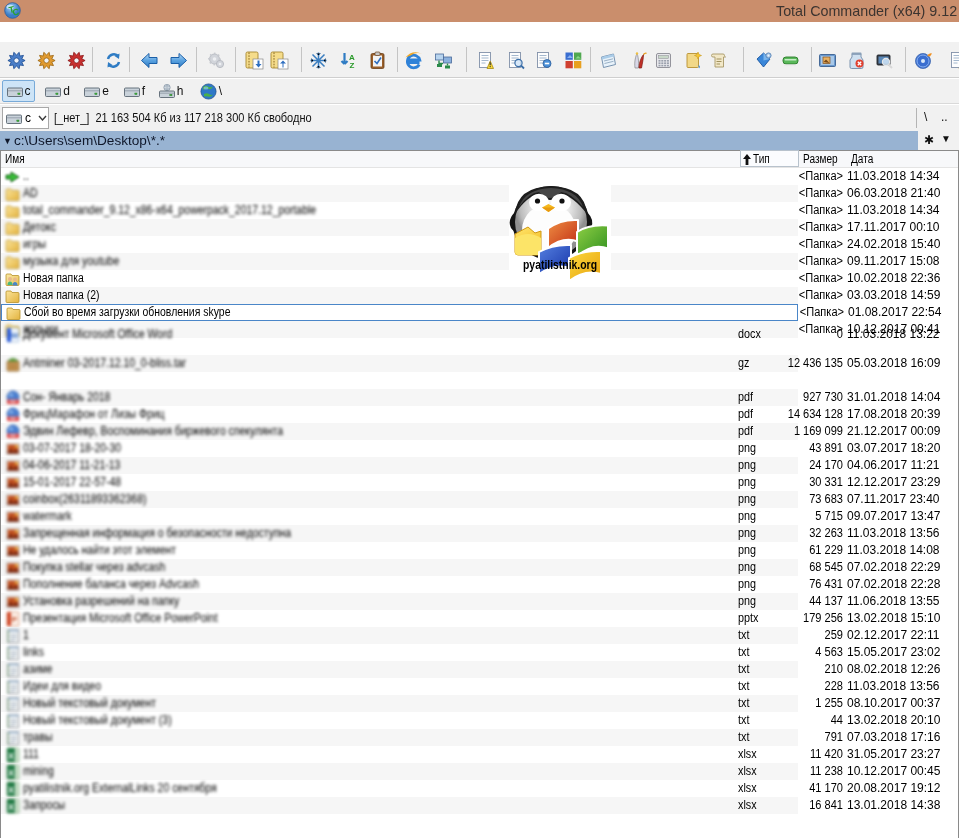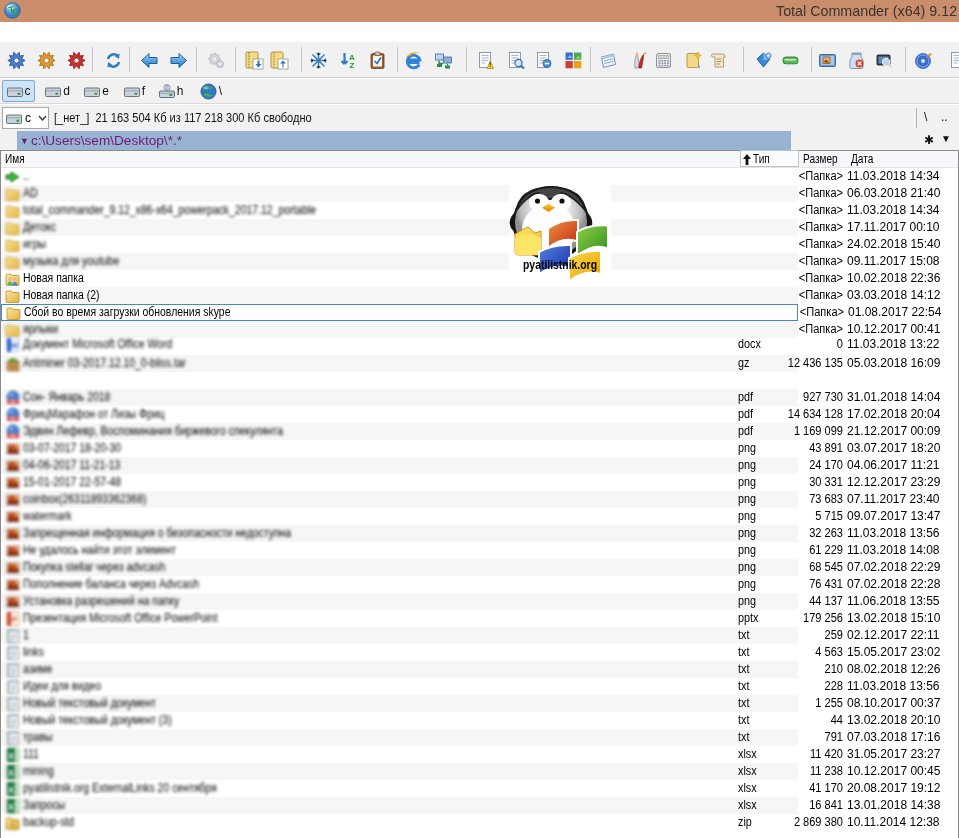--- a/index.html
+++ b/index.html
@@ -17,21 +17,21 @@
 .db{position:absolute;top:1px;height:22px;display:flex;align-items:center;justify-content:center;gap:2px;font-size:12px;color:#111}
 .db b{font-weight:normal}
 .db.sel{background:#cde4f7;border:1px solid #78aad8;border-radius:2px}
 #crow{position:absolute;left:0;top:105px;width:959px;height:26px;background:#f1f1f1}
 #combo{position:absolute;left:2px;top:2px;width:47px;height:22px;background:#fff;border:1px solid #a8a8a8;display:flex;align-items:center;padding-left:3px;gap:3px;font-size:12px}
 #combo .chv{margin-left:4px}
 #free{position:absolute;left:54px;top:6px;font-size:12px;color:#111;white-space:nowrap;transform:scaleX(.92);transform-origin:0 0}
 #crow .vs{position:absolute;left:916px;top:3px;width:1px;height:20px;background:#b4b4b4}
 #crow .bs{position:absolute;top:5px;font-size:12px;color:#111}
 #prow{position:absolute;left:0;top:131px;width:959px;height:19px;background:#f1f1f1}
-#pbar{position:absolute;left:17px;top:0;width:774px;height:19px;background:#98b3d2;color:#701a75;font-size:13.6px;line-height:19px;white-space:nowrap}
+#pbar{position:absolute;left:0;top:0;width:918px;height:19px;background:#98b3d2;color:#0f172a;font-size:13.6px;line-height:19px;white-space:nowrap}
 #pbar .tri{display:inline-block;margin:0 2px 0 3px;font-size:9px;vertical-align:1px}
 #prow .bs{position:absolute;top:2px;font-size:12px;color:#111}
 #panel{position:absolute;left:0;top:150px;width:959px;height:688px;background:#fff;border-left:1px solid #8a8a8a;border-top:1px solid #8a8a8a;border-right:1px solid #8a8a8a}
 #hdr{position:absolute;left:0;top:0;width:957px;height:17px;background:#f7f8fa;border-bottom:1px solid #e4e4e4;font-size:12px;color:#000}
 #hdr .h{position:absolute;top:1px;transform:scaleX(.84);transform-origin:0 0}
 #hdr .box{position:absolute;left:739px;top:-1px;width:59px;height:17px;background:#fbfcfe;border:1px solid #b8c2cc}
 #list{position:absolute;left:0;top:17px;width:957px;height:670px;font-size:12px;color:#000}
 .r{position:absolute;left:0;width:797px;height:17px;line-height:17px;white-space:nowrap}
 .r.alt{background:#f6f6f6}
 .r.sel{border:1px solid #4a86c8;line-height:15px}
@@ -481,21 +481,21 @@
                   <stop offset="0" stop-color="#fbe49a"></stop>
                   <stop offset="1" stop-color="#e3b33f"></stop>
                 </linearGradient>
               </defs>
               <path d="M1 4 L1 13.5 Q1 14.5 2 14.5 L13 14.5 Q14 14.5 14 13.5 L14 5.5 Q14 4.5 13 4.5 L7 4.5 L6 3 L2 3 Q1 3 1 4 Z" fill="url(#gf)" stroke="#b8922a" stroke-width="0.8"></path>
             </svg>
             <span class="t">Новая папка (2)</span>
           </span>
           <span class="c1"></span>
           <span class="c2">&lt;Папка&gt;</span>
-          <span class="c3">03.03.2018 14:12</span>
+          <span class="c3">03.03.2018 14:59</span>
         </div>
         <div class="r sel" style="top:136px">
           <span class="n">
             <svg class="fi" width="16" height="16" viewBox="0 0 16 16">
               <defs>
                 <linearGradient id="gf" x1="0" y1="0" x2="1" y2="1">
                   <stop offset="0" stop-color="#fbe49a"></stop>
                   <stop offset="1" stop-color="#e3b33f"></stop>
                 </linearGradient>
               </defs>
@@ -517,21 +517,21 @@
                 </linearGradient>
               </defs>
               <path d="M1 4 L1 13.5 Q1 14.5 2 14.5 L13 14.5 Q14 14.5 14 13.5 L14 5.5 Q14 4.5 13 4.5 L7 4.5 L6 3 L2 3 Q1 3 1 4 Z" fill="url(#gf)" stroke="#b8922a" stroke-width="0.8"></path>
             </svg>
             <span class="t">ярлыки</span>
           </span>
           <span class="c1"></span>
           <span class="c2">&lt;Папка&gt;</span>
           <span class="c3">10.12.2017 00:41</span>
         </div>
-        <div class="r" style="top:168px">
+        <div class="r" style="top:158px">
           <span class="n bl">
             <svg class="fi" width="16" height="16" viewBox="0 0 16 16">
               <rect x="2" y="1" width="12" height="14" rx="1" fill="#eef4fb" stroke="#9ab6d8" stroke-width="0.8"></rect>
               <rect x="2" y="1" width="4" height="14" rx="1" fill="#2a5bd7"></rect>
               <text x="9.5" y="11" font-size="8" font-weight="bold" fill="#3a6ec0" text-anchor="middle" font-family="Liberation Sans">W</text>
             </svg>
             <span class="t">Документ Microsoft Office Word</span>
           </span>
           <span class="c1">docx</span>
           <span class="c2">0</span>
@@ -572,21 +572,21 @@
               <circle cx="8" cy="7" r="6" fill="#4a7fd0"></circle>
               <circle cx="8" cy="7" r="6" fill="none" stroke="#2a5aa8" stroke-width="0.8"></circle>
               <ellipse cx="6.2" cy="5" rx="2.2" ry="1.4" fill="#9cc0ee" opacity="0.9"></ellipse>
               <rect x="2" y="9.5" width="12" height="4.5" rx="1.2" fill="#d83030"></rect>
               <text x="8" y="13.2" font-size="3.6" font-weight="bold" fill="#fff" text-anchor="middle" font-family="Liberation Sans">PDF</text>
             </svg>
             <span class="t">ФрицМарафон от Лизы Фриц</span>
           </span>
           <span class="c1">pdf</span>
           <span class="c2">14 634 128</span>
-          <span class="c3">17.02.2018 20:04</span>
+          <span class="c3">17.08.2018 20:39</span>
         </div>
         <div class="r alt" style="top:255px">
           <span class="n bl">
             <svg class="fi" width="16" height="16" viewBox="0 0 16 16">
               <circle cx="8" cy="7" r="6" fill="#4a7fd0"></circle>
               <circle cx="8" cy="7" r="6" fill="none" stroke="#2a5aa8" stroke-width="0.8"></circle>
               <ellipse cx="6.2" cy="5" rx="2.2" ry="1.4" fill="#9cc0ee" opacity="0.9"></ellipse>
               <rect x="2" y="9.5" width="12" height="4.5" rx="1.2" fill="#d83030"></rect>
               <text x="8" y="13.2" font-size="3.6" font-weight="bold" fill="#fff" text-anchor="middle" font-family="Liberation Sans">PDF</text>
             </svg>
@@ -895,38 +895,20 @@
               <rect x="2" y="1" width="12" height="14" rx="1" fill="#e2f0e2" stroke="#7aa87a" stroke-width="0.8"></rect>
               <rect x="2" y="1" width="8" height="14" rx="1" fill="#217a44"></rect>
               <text x="6" y="11.5" font-size="9" font-weight="bold" fill="#fff" text-anchor="middle" font-family="Liberation Sans">X</text>
               <path d="M11 4 h2.5 M11 7 h2.5 M11 10 h2.5 M11 13 h2.5" stroke="#88b888" stroke-width="1.1"></path>
             </svg>
             <span class="t">Запросы</span>
           </span>
           <span class="c1">xlsx</span>
           <span class="c2">16 841</span>
           <span class="c3">13.01.2018 14:38</span>
-        </div>
-        <div class="r" style="top:646px">
-          <span class="n bl">
-            <svg class="fi" width="16" height="16" viewBox="0 0 16 16">
-              <defs>
-                <linearGradient id="gz2" x1="0" y1="0" x2="1" y2="1">
-                  <stop offset="0" stop-color="#f8e090" mid="0.5"></stop>
-                  <stop offset="1" stop-color="#d8a830"></stop>
-                </linearGradient>
-              </defs>
-              <path d="M1 4 L1 13.5 Q1 14.5 2 14.5 L13 14.5 Q14 14.5 14 13.5 L14 5.5 Q14 4.5 13 4.5 L7 4.5 L6 3 L2 3 Q1 3 1 4 Z" fill="url(#gz2)" stroke="#a87820" stroke-width="0.8"></path>
-              <path d="M7.5 4.5 v10" stroke="#8a6018" stroke-width="1" stroke-dasharray="1.4 1"></path>
-            </svg>
-            <span class="t">backup-std</span>
-          </span>
-          <span class="c1">zip</span>
-          <span class="c2">2 869 380</span>
-          <span class="c3">10.11.2014 12:38</span>
         </div>
         <div id="logo"><svg width="102" height="99" viewBox="0 0 102 99">
 <rect x="0" y="0" width="102" height="99" fill="#fff"></rect>
 <defs>
 <radialGradient id="pg" cx="0.5" cy="0.3">
                 <stop offset="0.4" stop-color="#f4f4f4"></stop>
                 <stop offset="0.85" stop-color="#bcbcbc"></stop>
                 <stop offset="1" stop-color="#909090"></stop>
               </radialGradient>
 <linearGradient id="wr" x1="0" y1="0" x2="1" y2="1">

